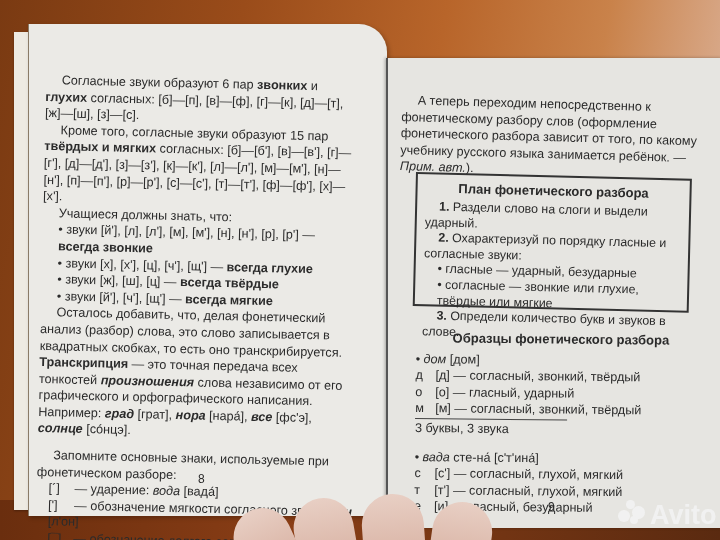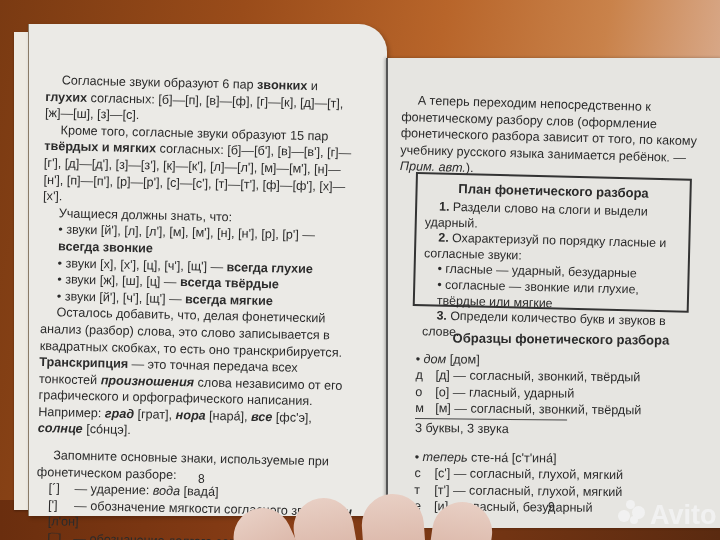--- a/index.html
+++ b/index.html
@@ -88,21 +88,21 @@
   <div class="row">
       <span class="l">о</span>
       <span>[о] — гласный, ударный</span>
     </div>
   <div class="row">
       <span class="l">м</span>
       <span>[м] — согласный, звонкий, твёрдый</span>
     </div>
   <div class="rule"></div>
   <div>3 буквы, 3 звука</div>
-  <div style="margin-top:12px">• <i>теперь</i><span> сте-на́ [с'т'ина́]</span></div>
+  <div style="margin-top:12px">• <i>вада</i><span> сте-на́ [с'т'ина́]</span></div>
   <div class="row">
       <span class="l">с</span>
       <span>[с'] — согласный, глухой, мягкий</span>
     </div>
   <div class="row">
       <span class="l">т</span>
       <span>[т'] — согласный, глухой, мягкий</span>
     </div>
   <div class="row">
       <span class="l">е</span>

